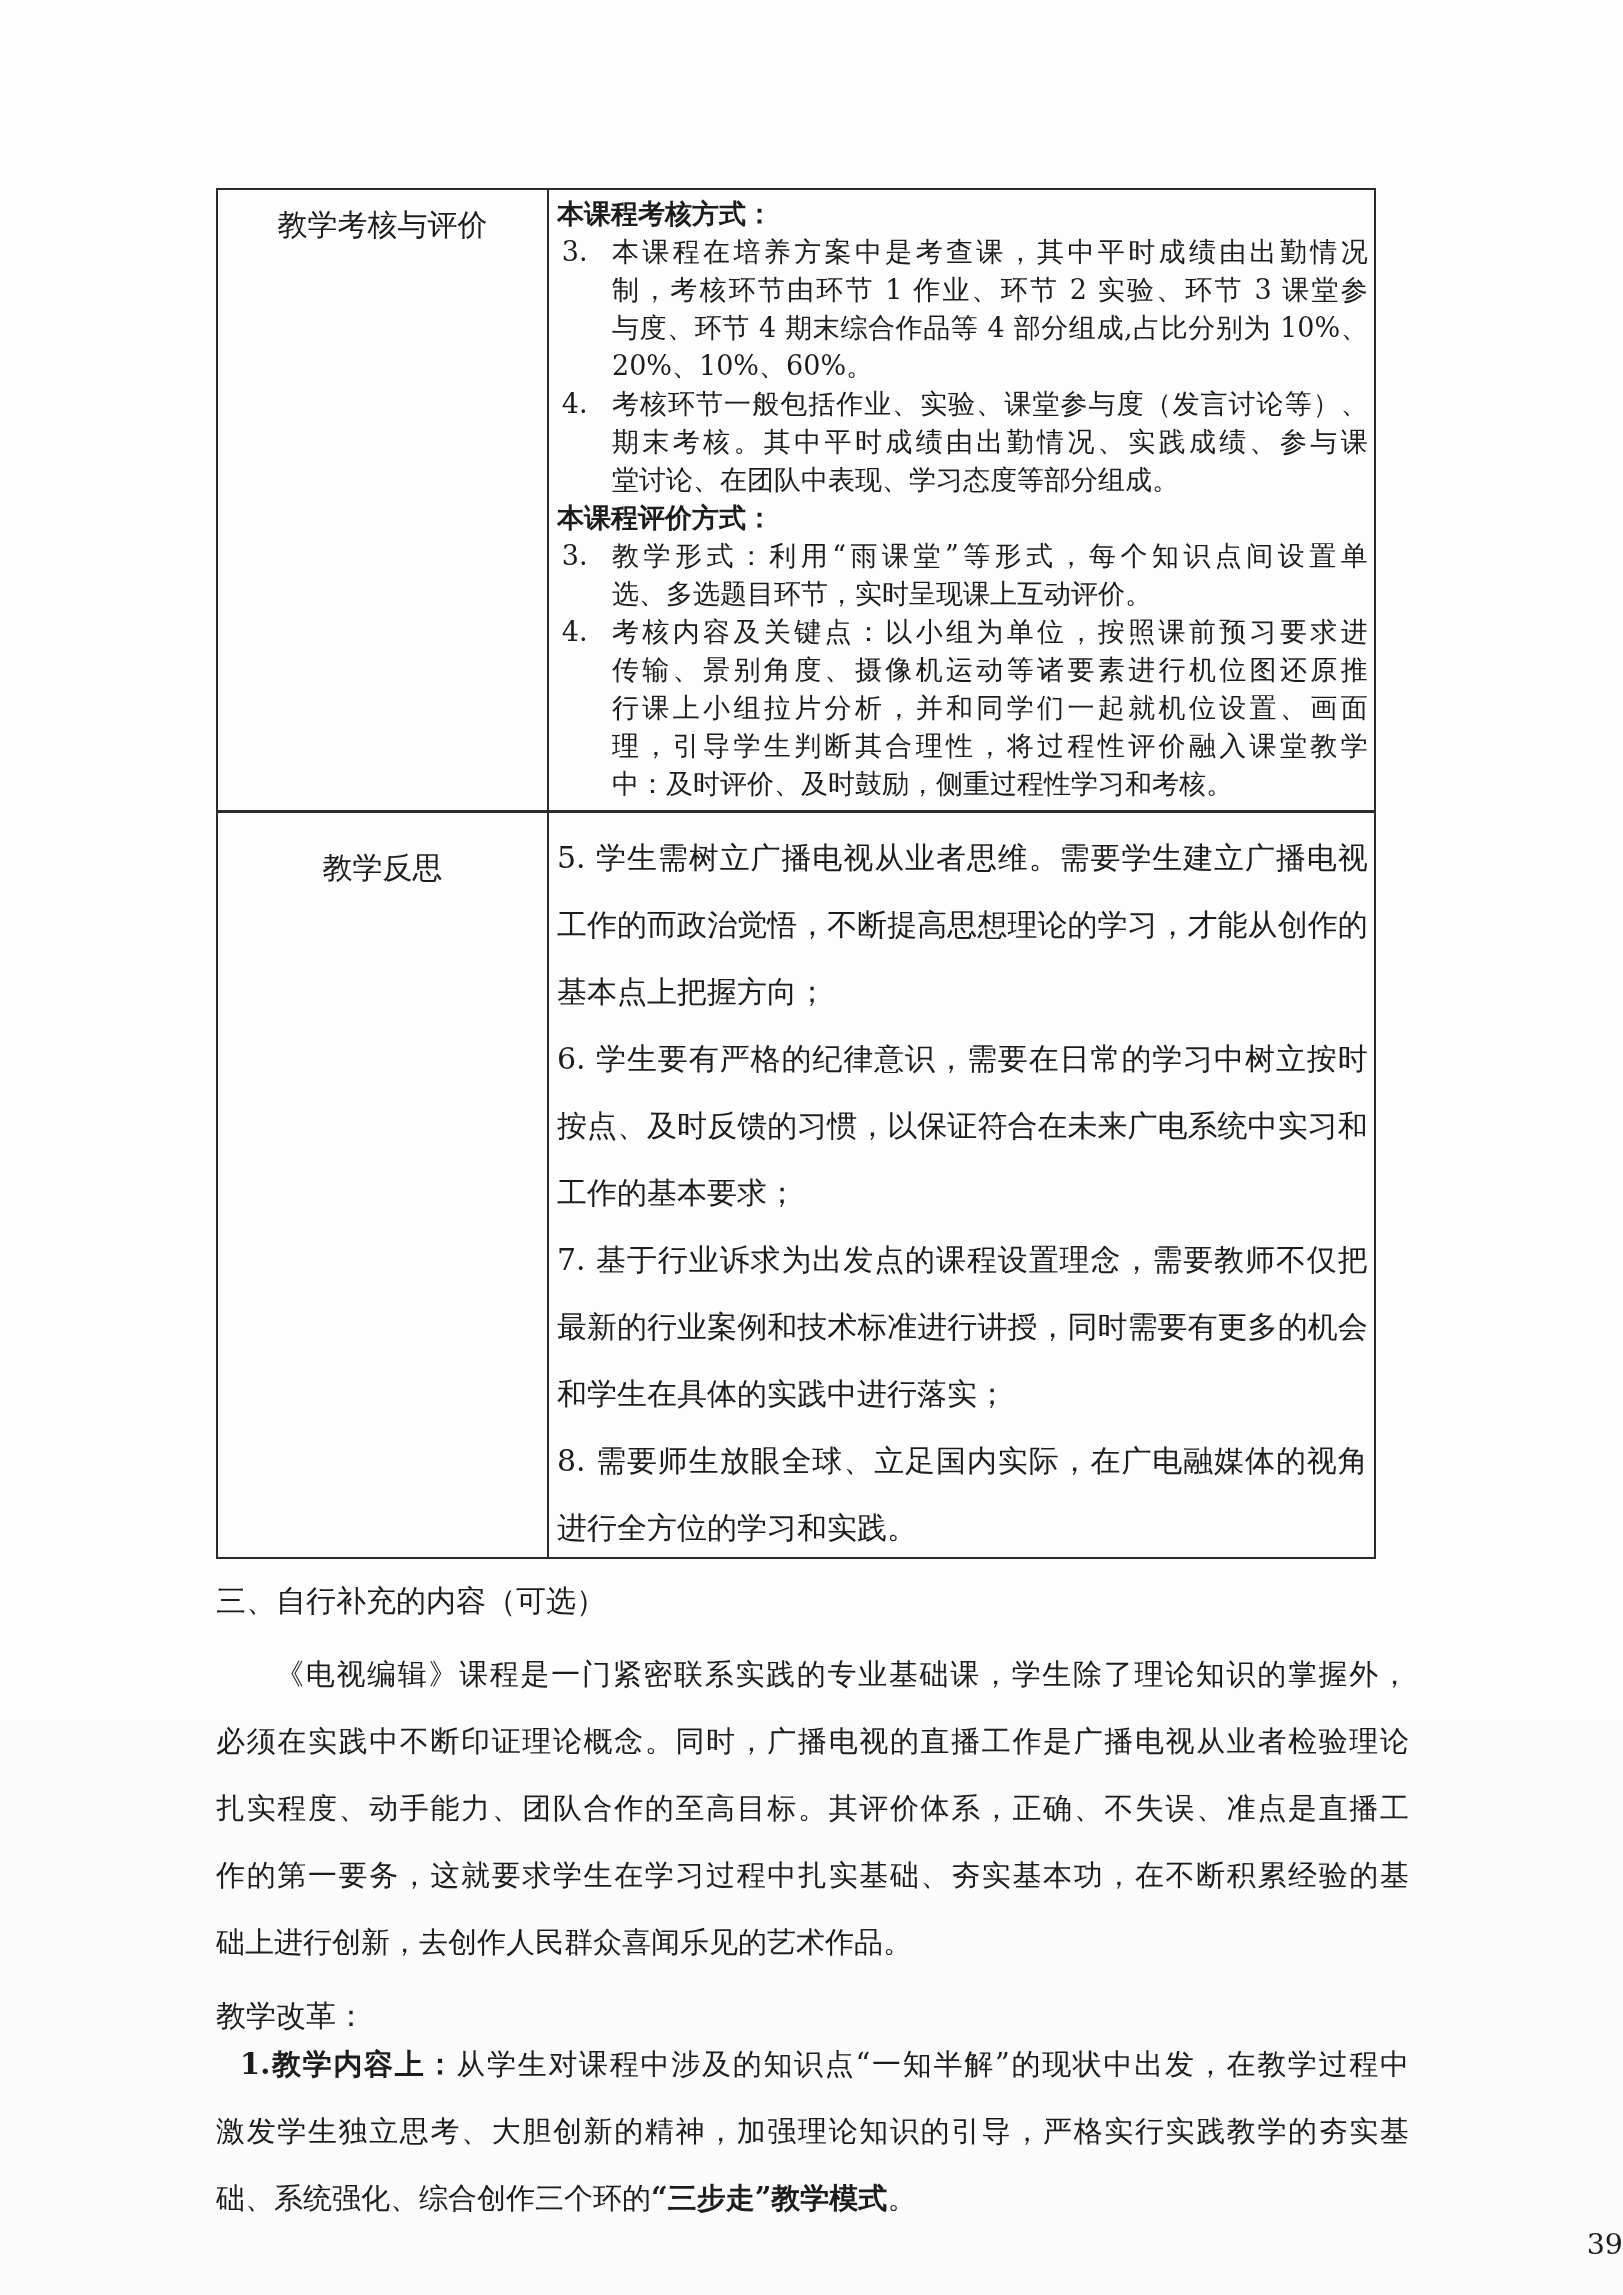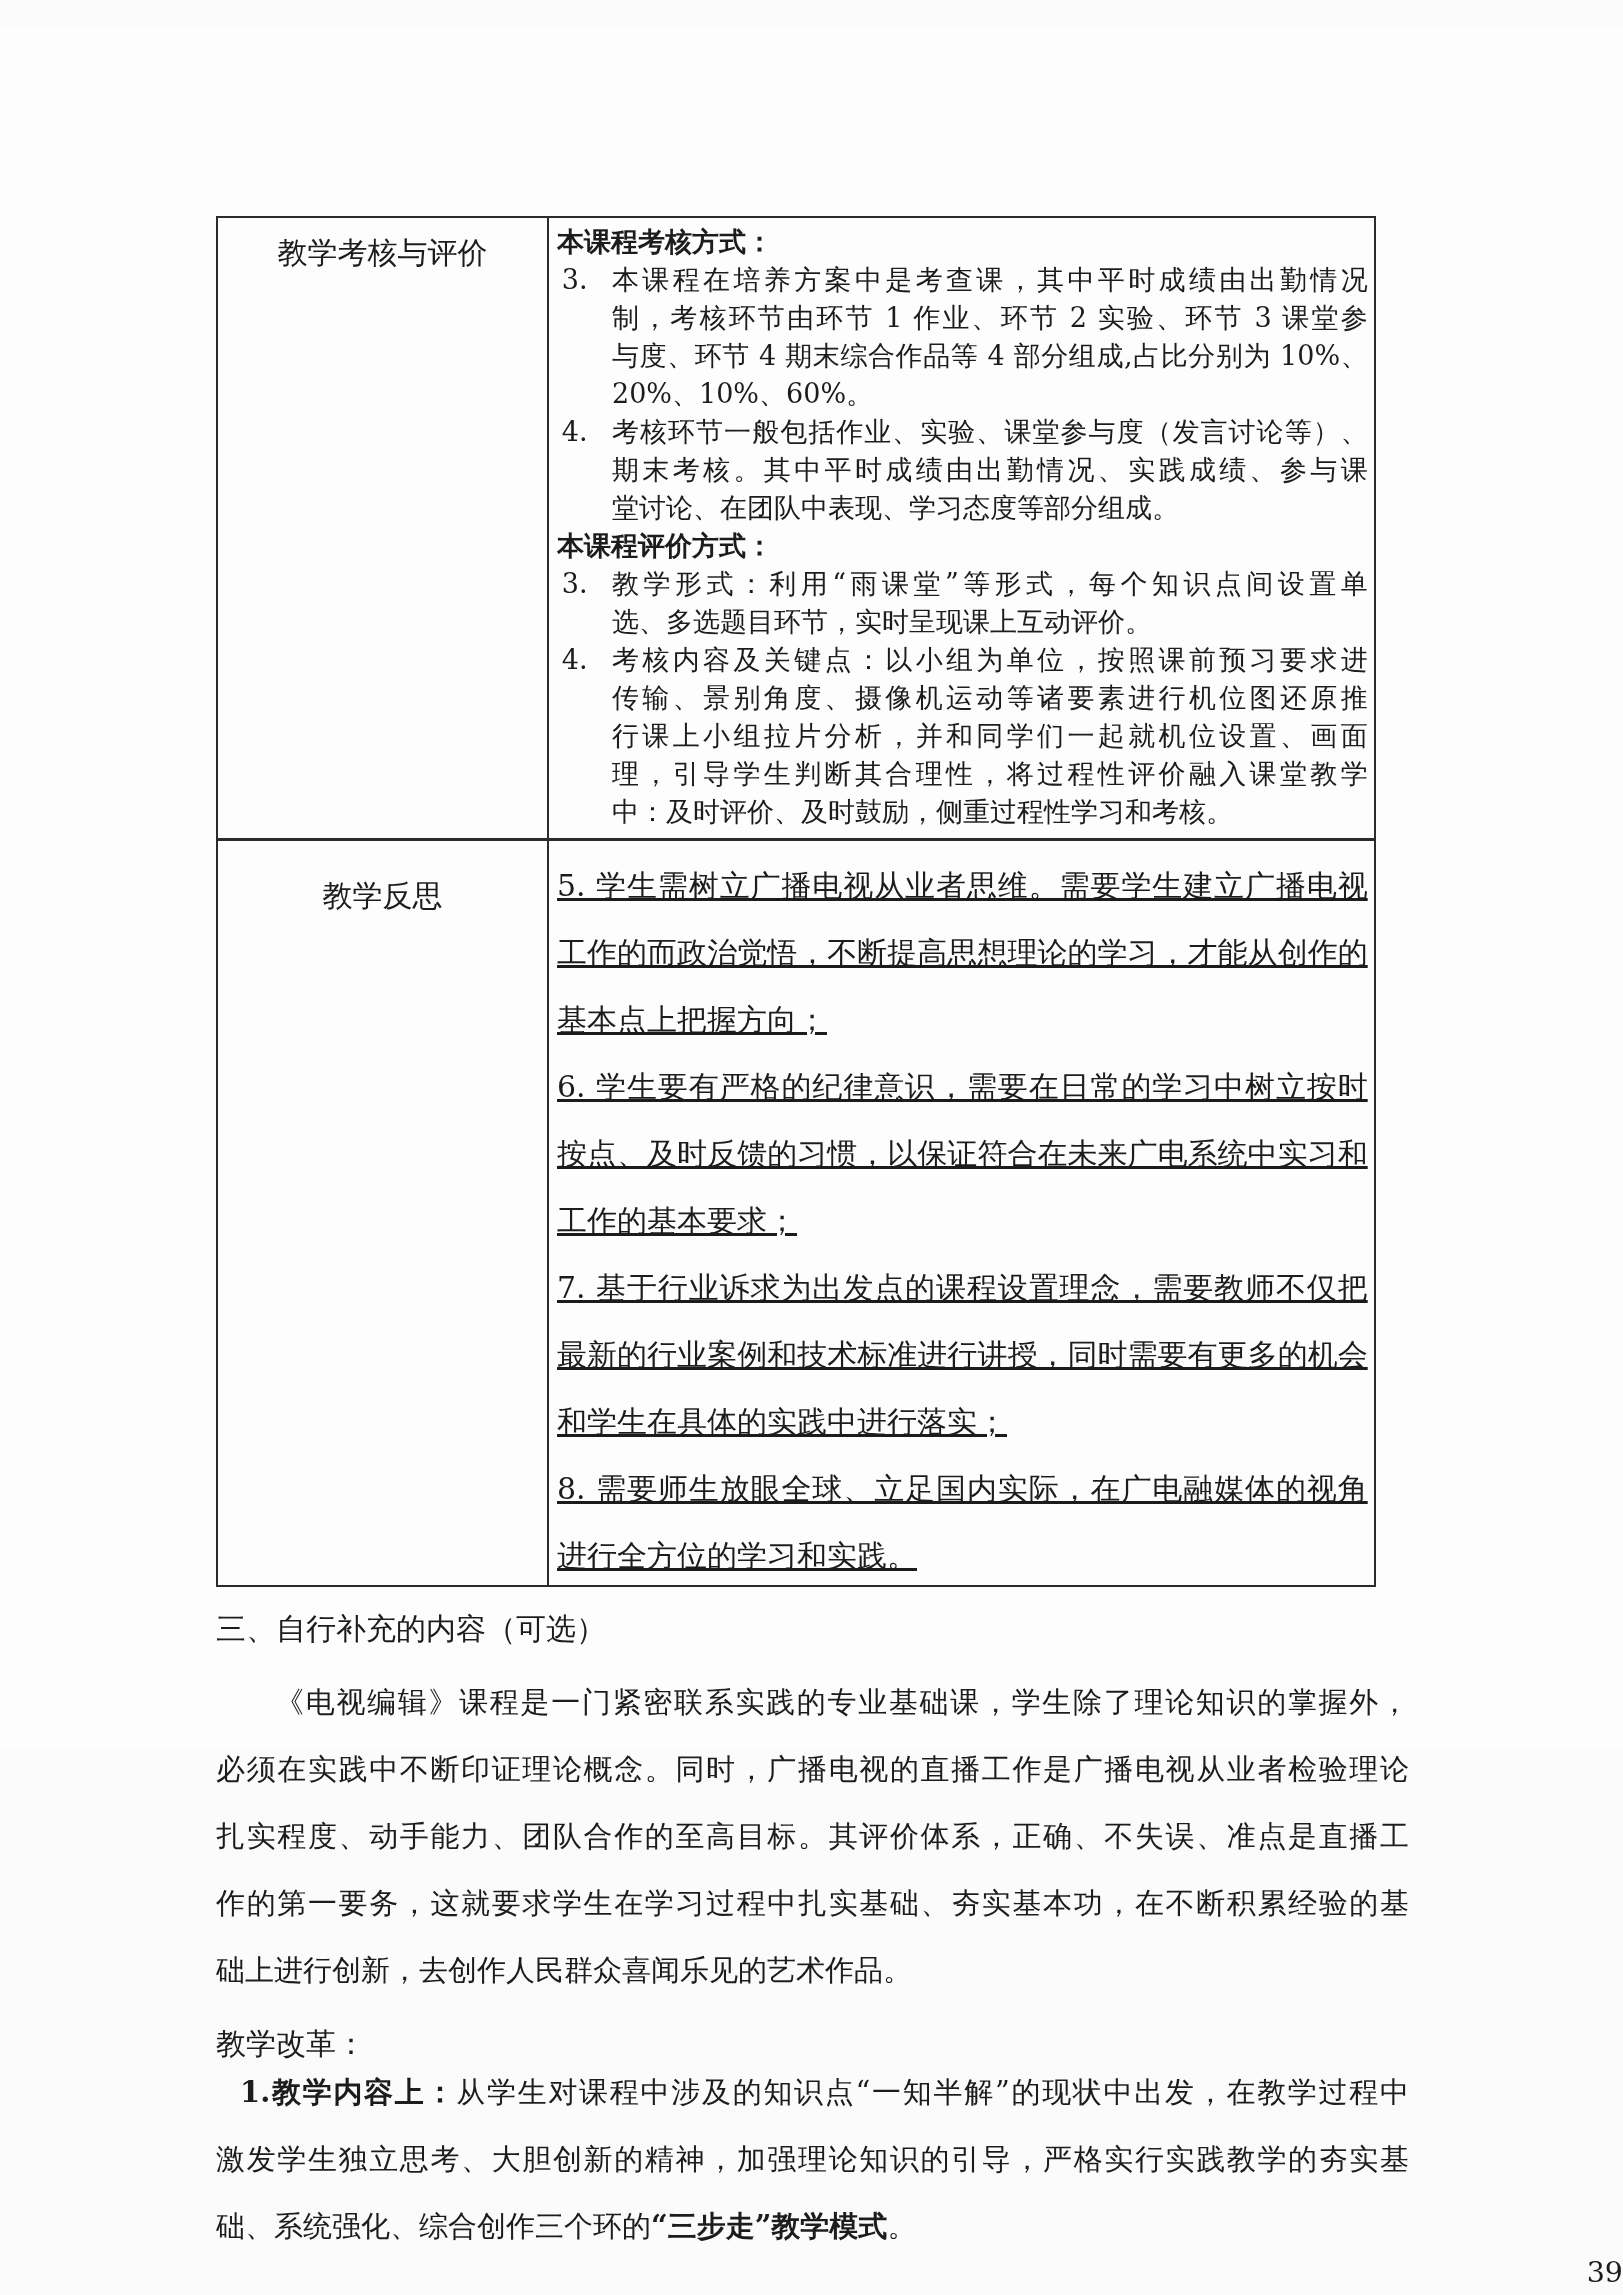--- a/index.html
+++ b/index.html
@@ -3,21 +3,21 @@
 <meta charset="utf-8">
 <style>
   html, body { margin: 0; padding: 0; }
   body {
     width: 1623px; height: 2295px;
     background: #fbfbfb;
     color: #1c1c1c;
     font-family: "DejaVu Serif", "Liberation Serif", serif;
     overflow: hidden;
   }
-  .page { position: relative; width: 1623px; height: 1720px; background: #fdfdfd; margin-top: 28px; }
+  .page { position: relative; width: 1623px; height: 1720px; background: #fdfdfd; }
 
   
   .doc-table {
     position: absolute; left: 216px; top: 188px; width: 1160px;
     border: 2.4px solid #2b2b2b;
     box-sizing: border-box;
     background: #fdfdfd;
   }
   .trow { display: flex; box-sizing: border-box; }
   .trow-1 { height: 620px; }
@@ -28,21 +28,21 @@
     text-align: center;
     font-size: 30px; line-height: 38px;
   }
   .trow-1 .cell-label { padding-top: 16px; }
   .trow-2 .cell-label { padding-top: 21px; line-height: 67px; }
   .cell-content {
     flex: 1; border-left: 2.4px solid #2b2b2b;
     padding: 4.8px 6.3px 0 8px;
     font-size: 27px; line-height: 38px;
   }
-  .trow-2 .cell-content { padding-top: 11px; font-size: 30px; line-height: 67px; text-decoration: underline; }
+  .trow-2 .cell-content { padding-top: 11px; font-size: 30px; line-height: 67px; }
 
   
   .ln { white-space: nowrap; overflow: hidden; }
   .j  { text-align: justify; text-align-last: justify; text-justify: inter-character; }
   .e  { text-align: left; text-align-last: left; }
   .hd { font-weight: bold; }
 
   .num-item { position: relative; padding-left: 55px; }
   .num-item .no { position: absolute; left: 4.8px; top: 0; line-height: 38px; }
 

